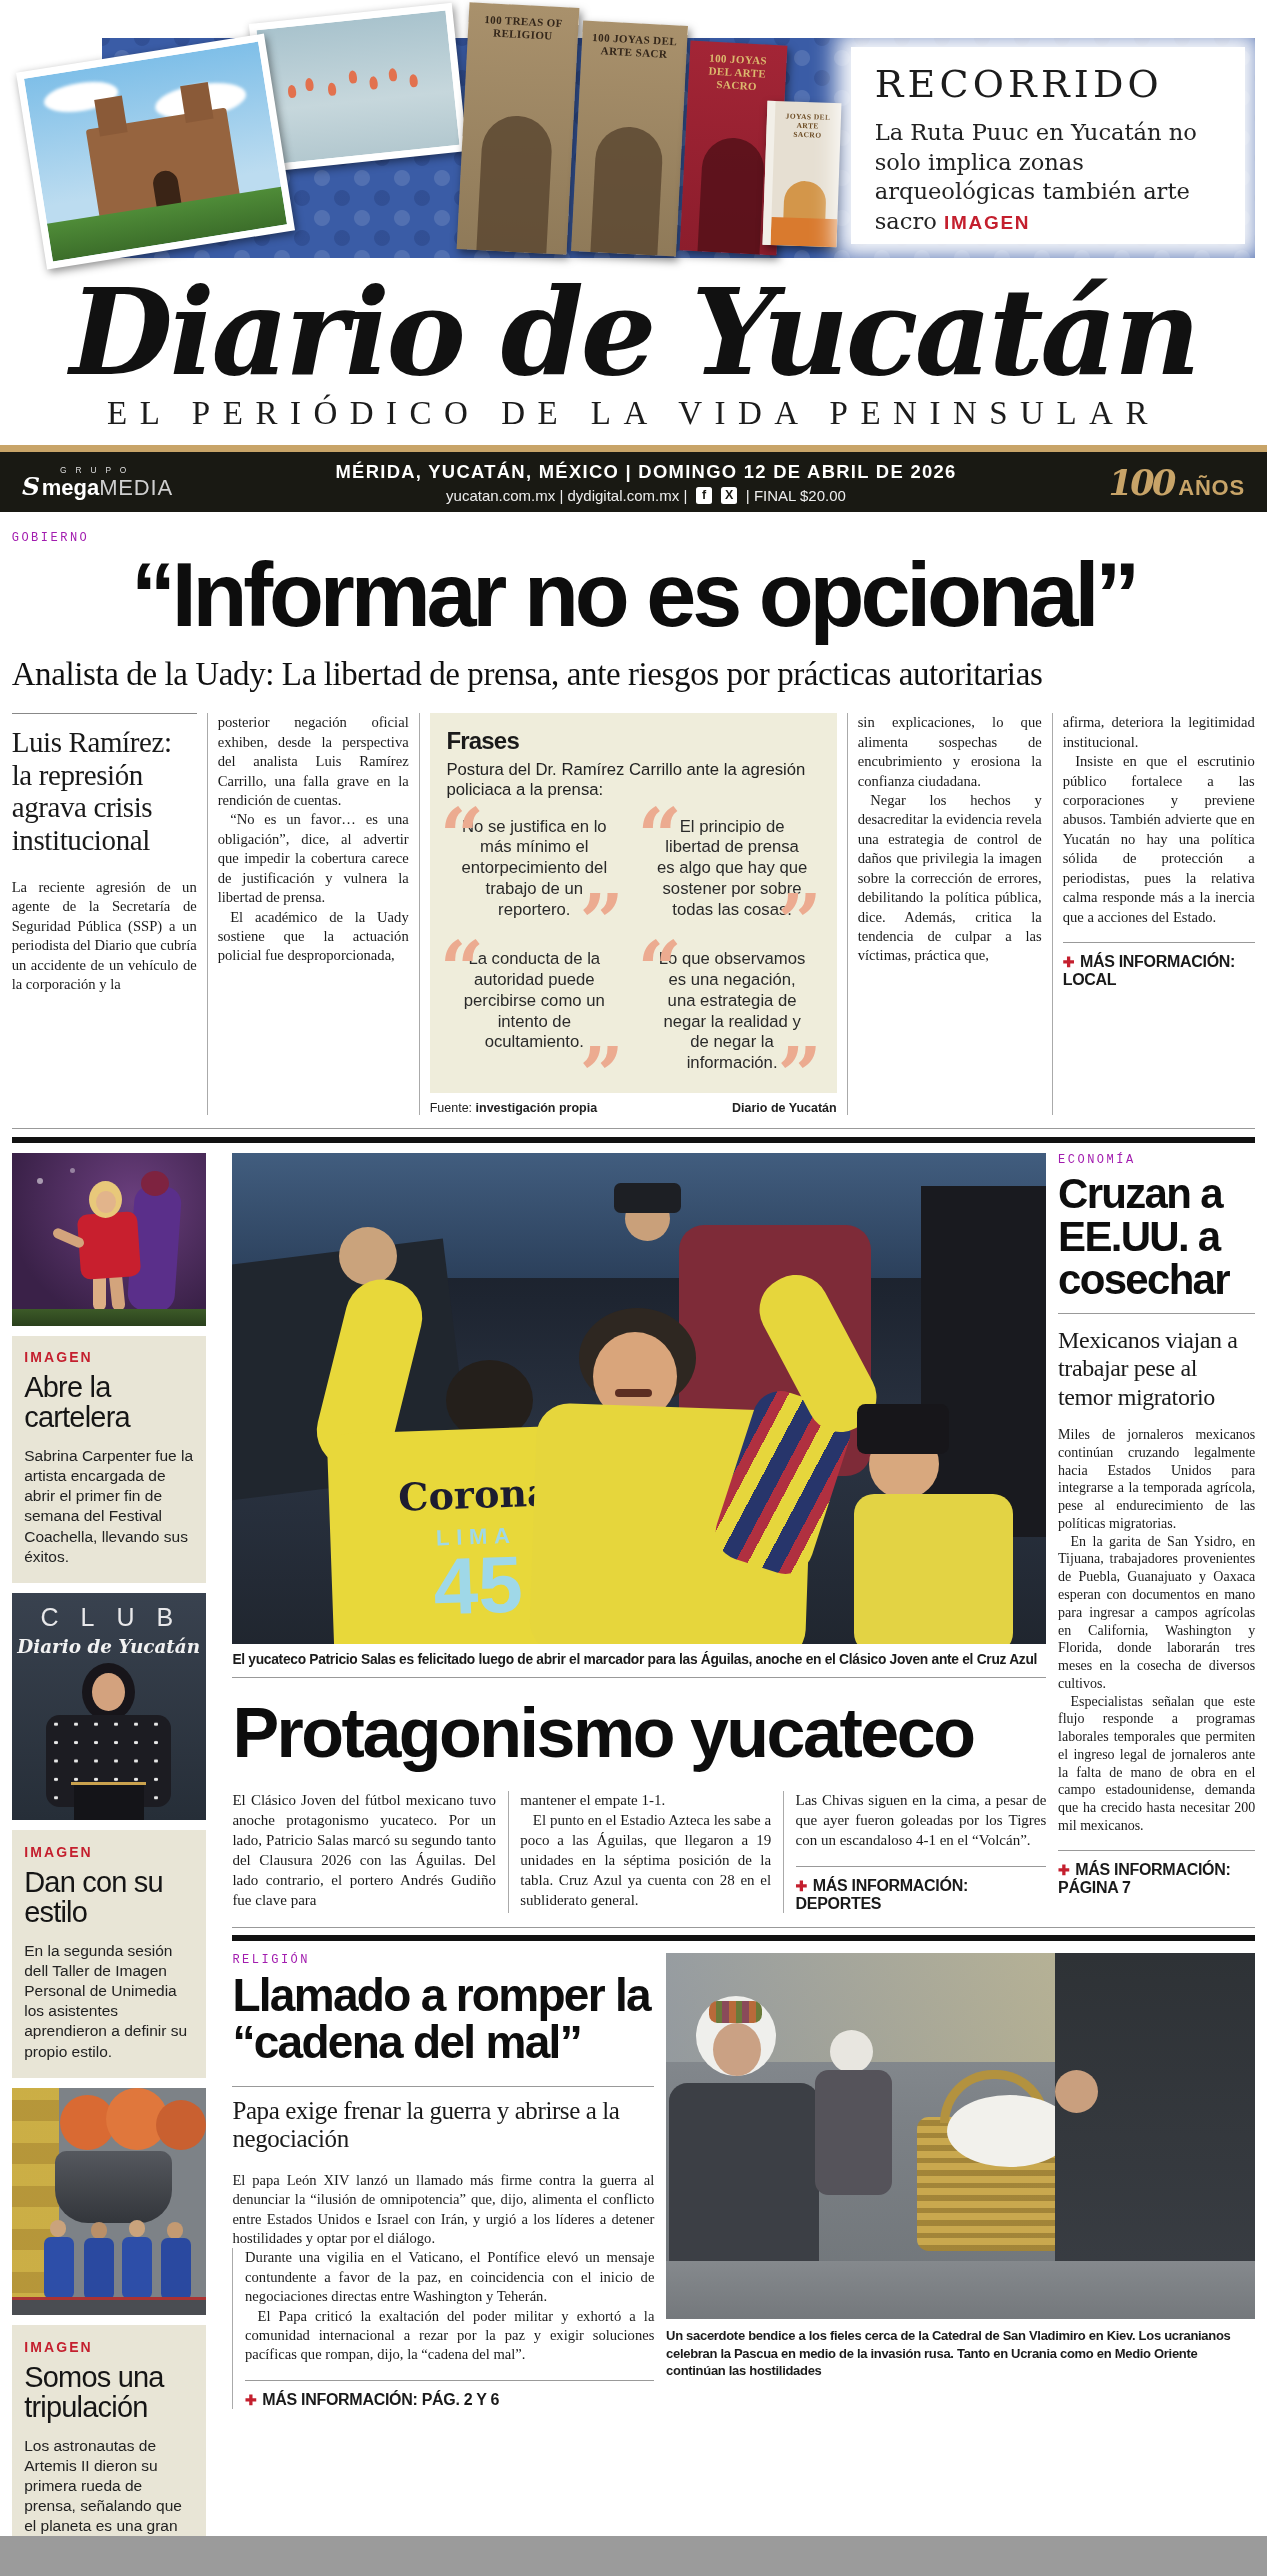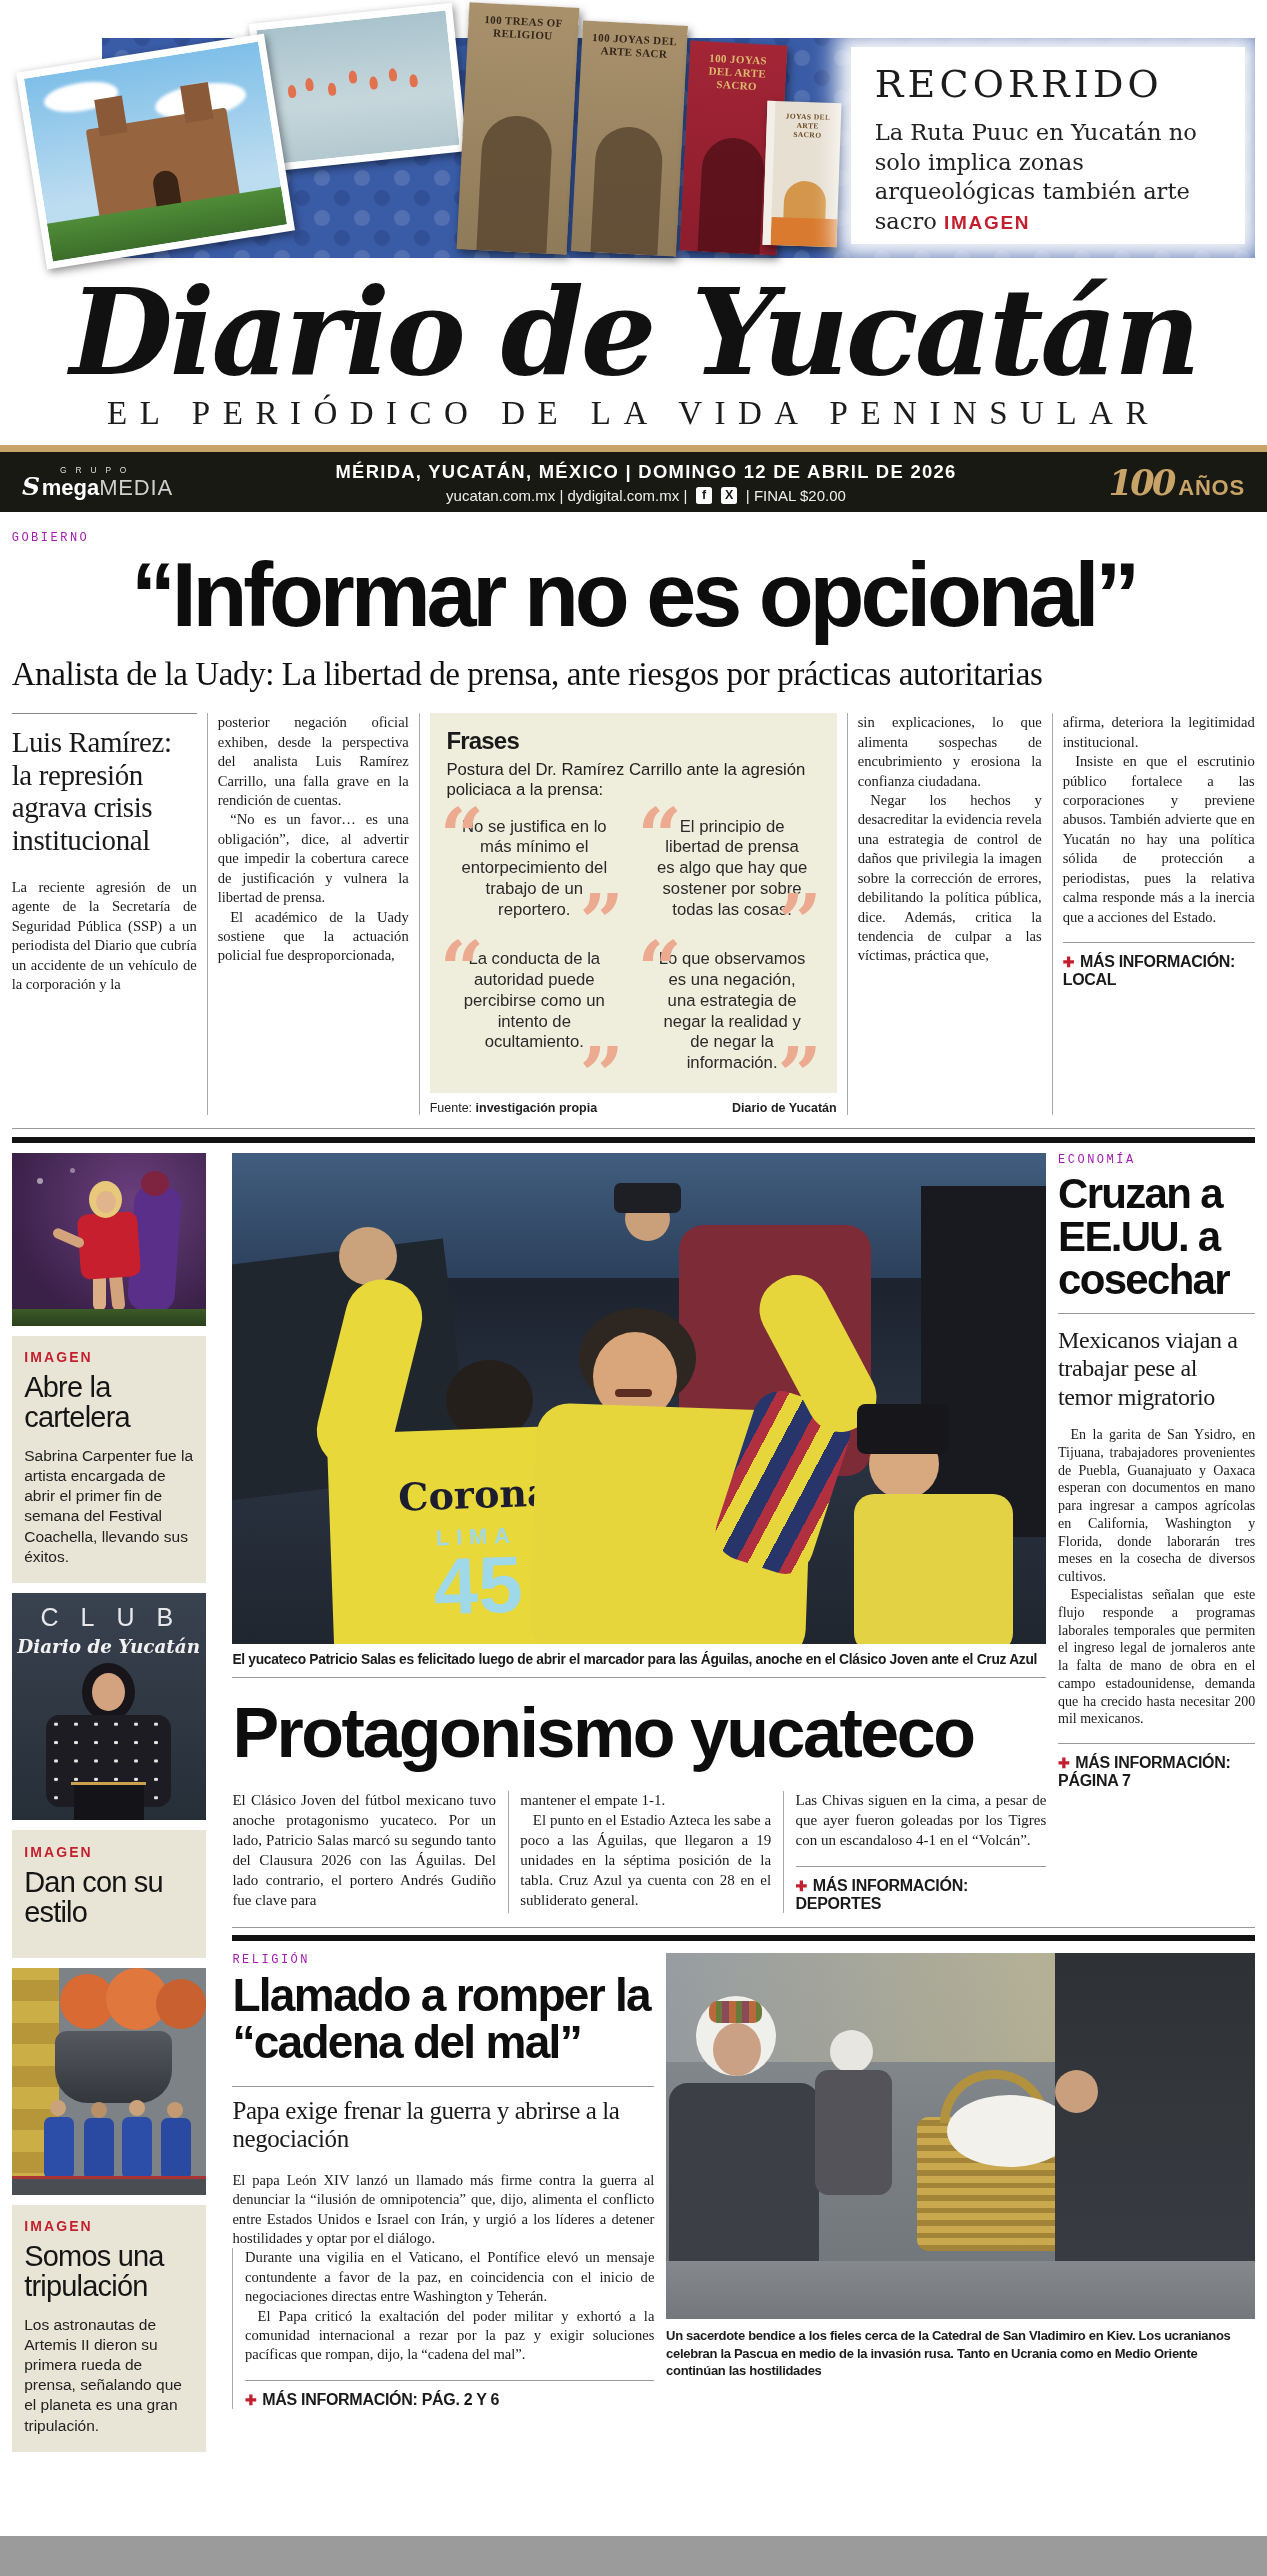--- a/index.html
+++ b/index.html
@@ -305,20 +305,21 @@
         <div class="dot abs" style="width:33px;height:38px;background:#d3a27e;left:80px;top:80px;"></div>
         <div class="abs" style="width:125px;height:92px;left:34px;top:122px;border-radius:13.4px;background-color:#1c1c22;background-image:radial-gradient(#e8e8e8 1.7px, transparent 2.2px);background-size:20px 18.4px;"></div>
         <div class="abs" style="width:75px;height:2.5px;background:#caa24e;left:59px;top:189px;"></div>
         <div class="abs" style="width:70px;height:35px;background:#141418;left:62px;bottom:0;"></div>
 
       </div>
 
       <div class="sb-item sbox">
         <div class="kick-red">IMAGEN</div>
         <h3>Dan con su estilo</h3>
+        <p>En la segunda sesión dell Taller de Imagen Personal de Unimedia los asistentes aprendieron a definir su propio estilo.</p>
       </div>
 
       <div class="sb-item ph astro">
         <div class="abs" style="left:0;top:0;bottom:0;width:47px;background:repeating-linear-gradient(0deg,#d9b63a 0 22px,#c09a2c 22px 43px);opacity:.85;"></div>
         <div class="dot abs" style="width:55px;height:55px;background:#d96a33;left:48px;top:6.7px;"></div>
         <div class="dot abs" style="width:62px;height:62px;background:#e0773c;left:94px;top:0;"></div>
         <div class="dot abs" style="width:50px;height:50px;background:#c96030;left:144px;top:11.7px;"></div>
         <div class="abs" style="width:117px;height:72px;background:linear-gradient(180deg,#55585e,#33363b);left:43px;top:63px;border-radius:11.7px 11.7px 33px 33px;"></div>
         <div class="dot abs" style="width:16.7px;height:16.7px;background:#caa37c;left:38px;top:132px;"></div>
         <div class="dot abs" style="width:16.7px;height:16.7px;background:#b98f68;left:79px;top:134px;"></div>
@@ -384,20 +385,21 @@
               <div class="more"><span class="plus">✚</span><span>MÁS INFORMACIÓN:</span> <span>DEPORTES</span></div>
             </div>
           </div>
         </div>
 
         <div class="economy">
           <div class="kick">ECONOMÍA</div>
           <h2>Cruzan a EE.UU. a cosechar</h2>
           <div class="eco-sub">Mexicanos viajan a trabajar pese al temor migratorio</div>
           <div class="bodytxt">
+            <p>Miles de jornaleros mexicanos continúan cruzando legalmente hacia Estados Unidos para integrarse a la temporada agrícola, pese al endurecimiento de las políticas migratorias.</p>
             <p class="ind">En la garita de San Ysidro, en Tijuana, trabajadores provenientes de Puebla, Guanajuato y Oaxaca esperan con documentos en mano para ingresar a campos agrícolas en California, Washington y Florida, donde laborarán tres meses en la cosecha de diversos cultivos.</p>
             <p class="ind">Especialistas señalan que este flujo responde a programas laborales temporales que permiten el ingreso legal de jornaleros ante la falta de mano de obra en el campo estadounidense, demanda que ha crecido hasta necesitar 200 mil mexicanos.</p>
           </div>
           <div class="more"><span class="plus">✚</span><span>MÁS INFORMACIÓN:</span> <span>PÁGINA 7</span></div>
         </div>
       </div>
 
       <div class="religion-sep">
         <div class="rule"></div>
         <div class="thick"></div>

